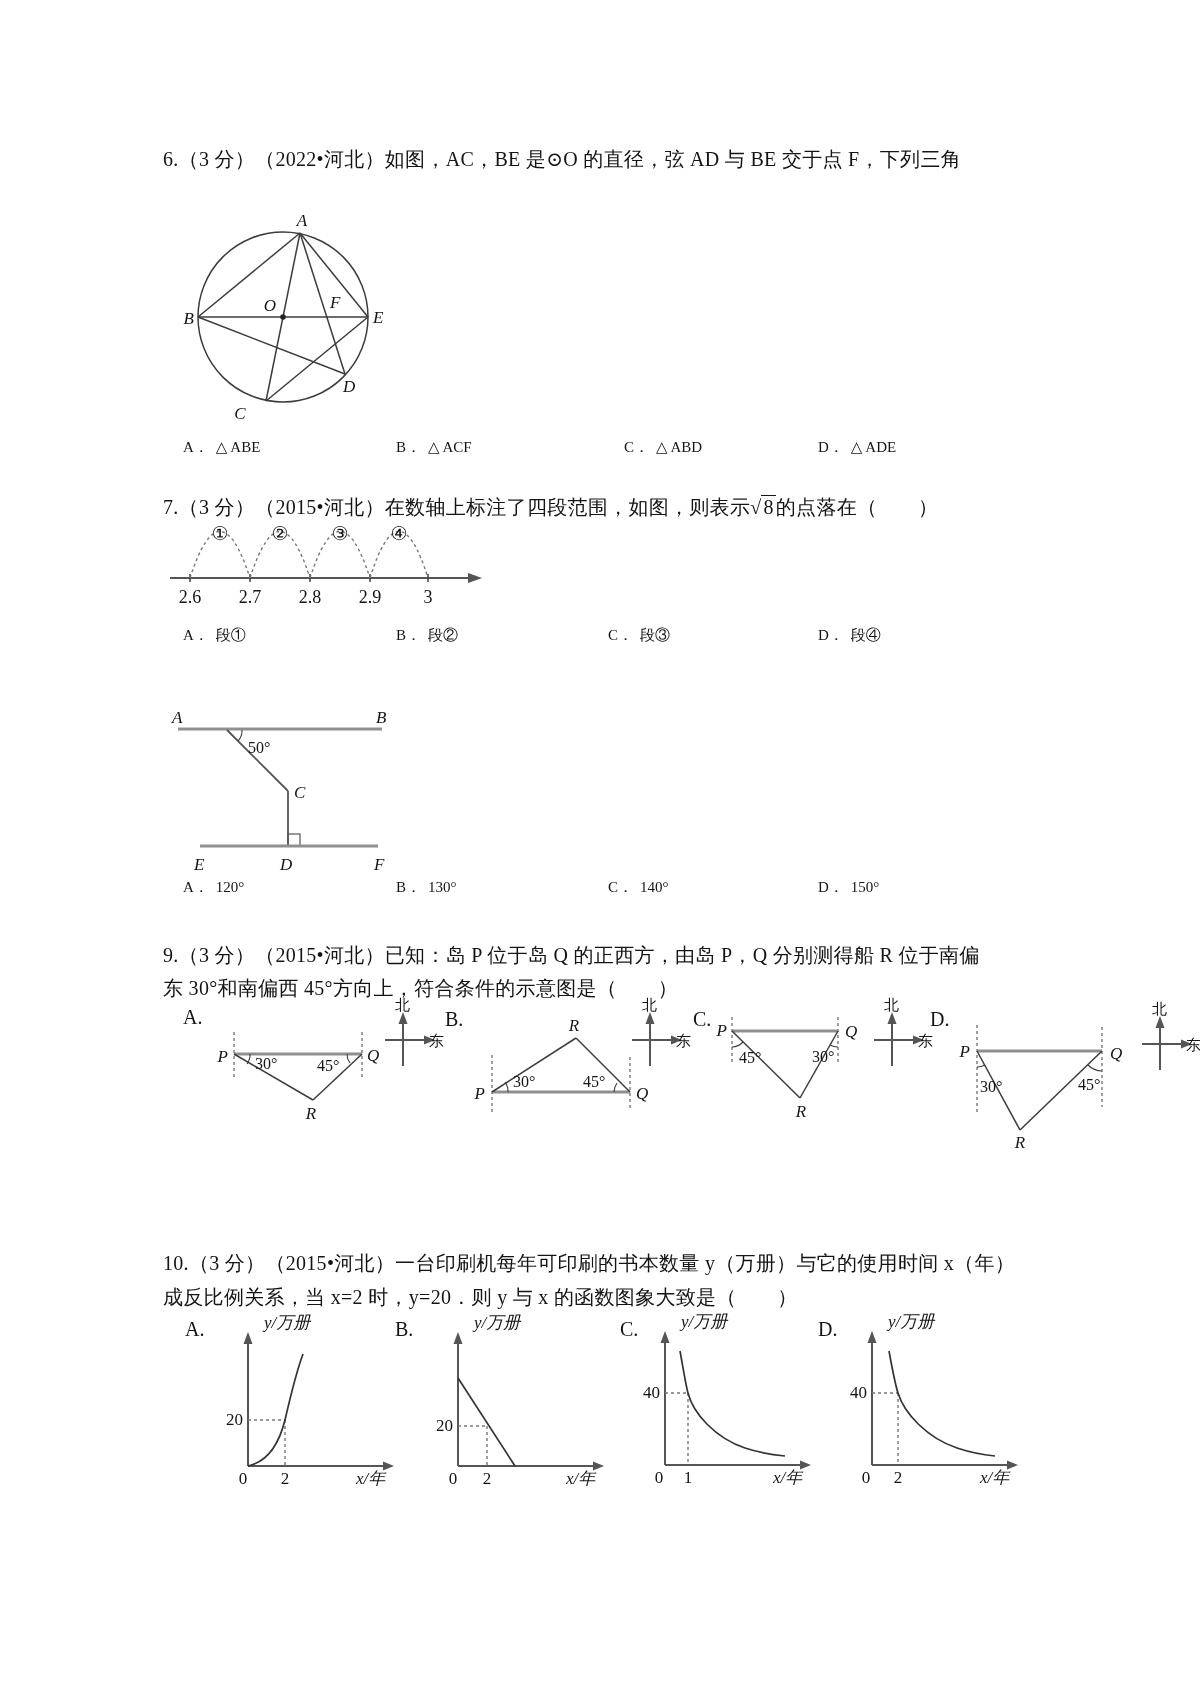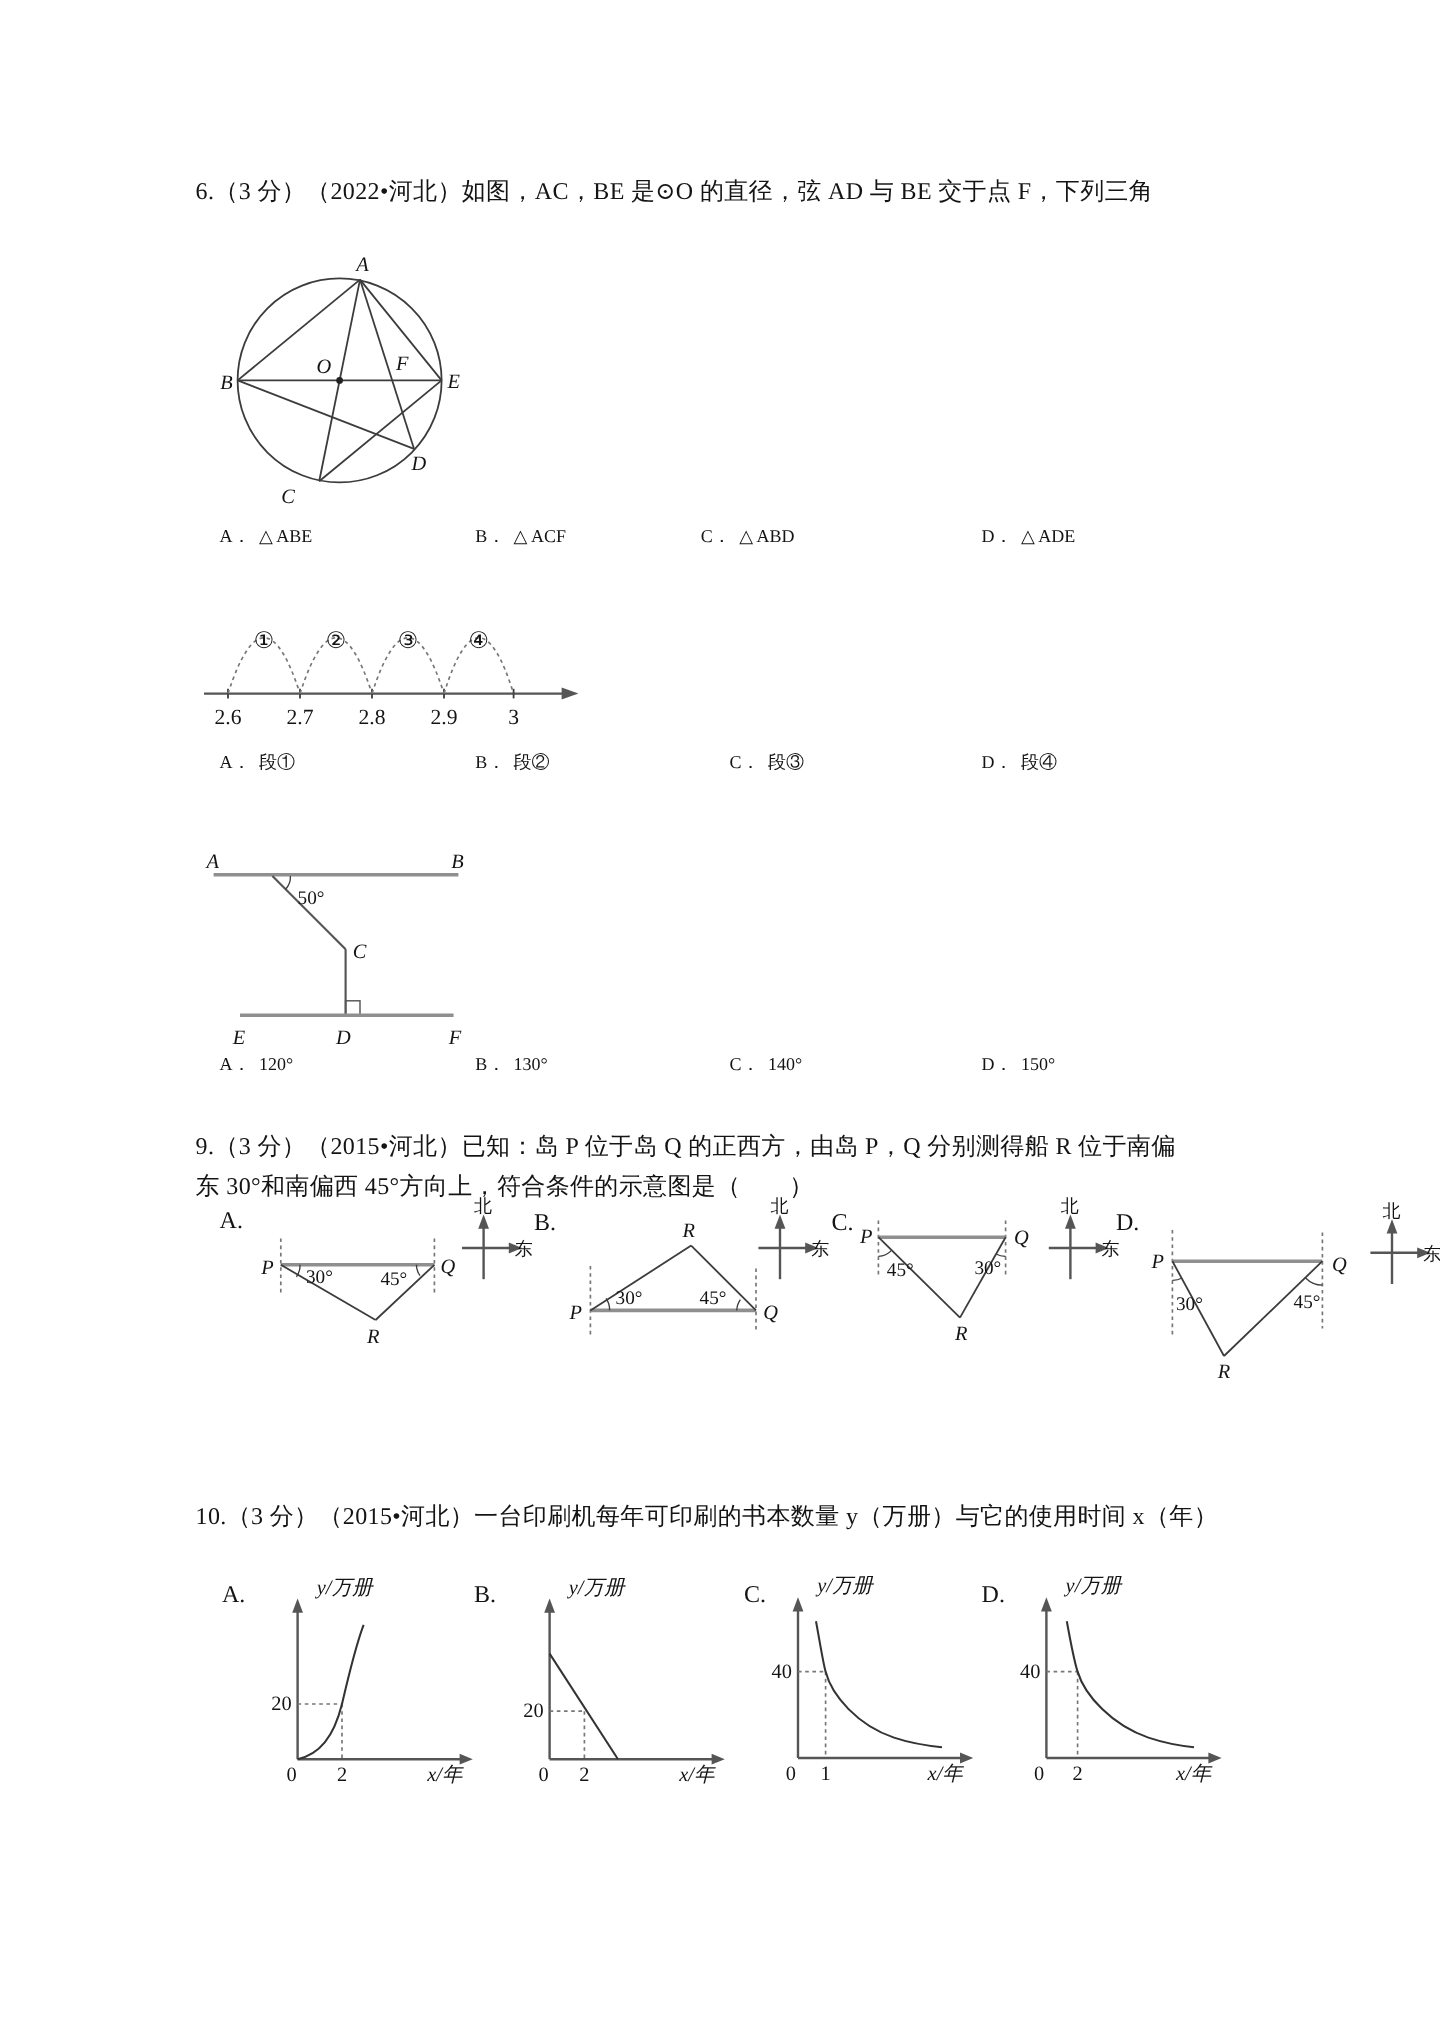--- a/index.html
+++ b/index.html
@@ -51,23 +51,26 @@
     <text class="ptl" x="14" y="112" text-anchor="end">B</text>
     <text class="ptl" x="193" y="111" text-anchor="start">E</text>
     <text class="ptl" x="150" y="96" text-anchor="start">F</text>
     <text class="ptl" x="96" y="99" text-anchor="end">O</text>
     <text class="ptl" x="163" y="180" text-anchor="start">D</text>
     <text class="ptl" x="60" y="207" text-anchor="middle">C</text>
   </svg>
 
   <div class="opt" style="left:183px;top:438px"><span class="lab">A．</span><span>△ ABE</span></div>
   <div class="opt" style="left:396px;top:438px"><span class="lab">B．</span><span>△ ACF</span></div>
-  <div class="opt" style="left:584px;top:438px"><span class="lab">C．</span><span>△ ABD</span></div>
+  <div class="opt" style="left:624px;top:438px"><span class="lab">C．</span><span>△ ABD</span></div>
   <div class="opt" style="left:818px;top:438px"><span class="lab">D．</span><span>△ ADE</span></div>
 
+  <div class="tline" style="left:163px;top:494px">
+    <span>7.（3 分）（2015•河北）在数轴上标注了四段范围，如图，则表示</span><span>√</span><span class="radicand">8</span><span>的点落在（　　）</span>
+  </div>
 
   <svg style="left:165px;top:515px" width="330" height="100" viewBox="0 0 330 100">
     <line x1="5" y1="63" x2="305" y2="63" class="axis"></line>
     <polygon points="317,63 303,58 303,68" class="ah"></polygon>
     <line x1="25" y1="59" x2="25" y2="67" class="thin"></line>
     <line x1="85" y1="59" x2="85" y2="67" class="thin"></line>
     <line x1="145" y1="59" x2="145" y2="67" class="thin"></line>
     <line x1="205" y1="59" x2="205" y2="67" class="thin"></line>
     <line x1="263" y1="59" x2="263" y2="67" class="thin"></line>
     <path d="M25,63 Q55,-30 85,63" class="dash"></path>
@@ -210,20 +213,21 @@
   <svg style="left:1140px;top:1000px" width="60" height="85" viewBox="0 0 60 85">
     <text class="cjk" x="12" y="14">北</text>
     <line x1="20" y1="70" x2="20" y2="25" class="axis"></line>
     <polygon points="20,16 15.5,28 24.5,28" class="ah"></polygon>
     <line x1="2" y1="44" x2="44" y2="44" class="axis"></line>
     <polygon points="52,44 41,39.5 41,48.5" class="ah"></polygon>
     <text class="cjk" x="46" y="50">东</text>
   </svg>
 
   <div class="tline" style="left:163px;top:1250px">10.（3 分）（2015•河北）一台印刷机每年可印刷的书本数量 y（万册）与它的使用时间 x（年）</div>
+  <div class="tline" style="left:163px;top:1284px">成反比例关系，当 x=2 时，y=20．则 y 与 x 的函数图象大致是（　　）</div>
 
   <div class="qlabel" style="left:185px;top:1318px">A.</div>
   <div class="qlabel" style="left:395px;top:1318px">B.</div>
   <div class="qlabel" style="left:620px;top:1318px">C.</div>
   <div class="qlabel" style="left:818px;top:1318px">D.</div>
 
   <svg style="left:228px;top:1308px" width="185" height="180" viewBox="0 0 185 180">
     <line x1="20" y1="158" x2="20" y2="33" class="axis"></line>
     <polygon points="20,24 15.5,36 24.5,36" class="ah"></polygon>
     <line x1="20" y1="158" x2="157" y2="158" class="axis"></line>

